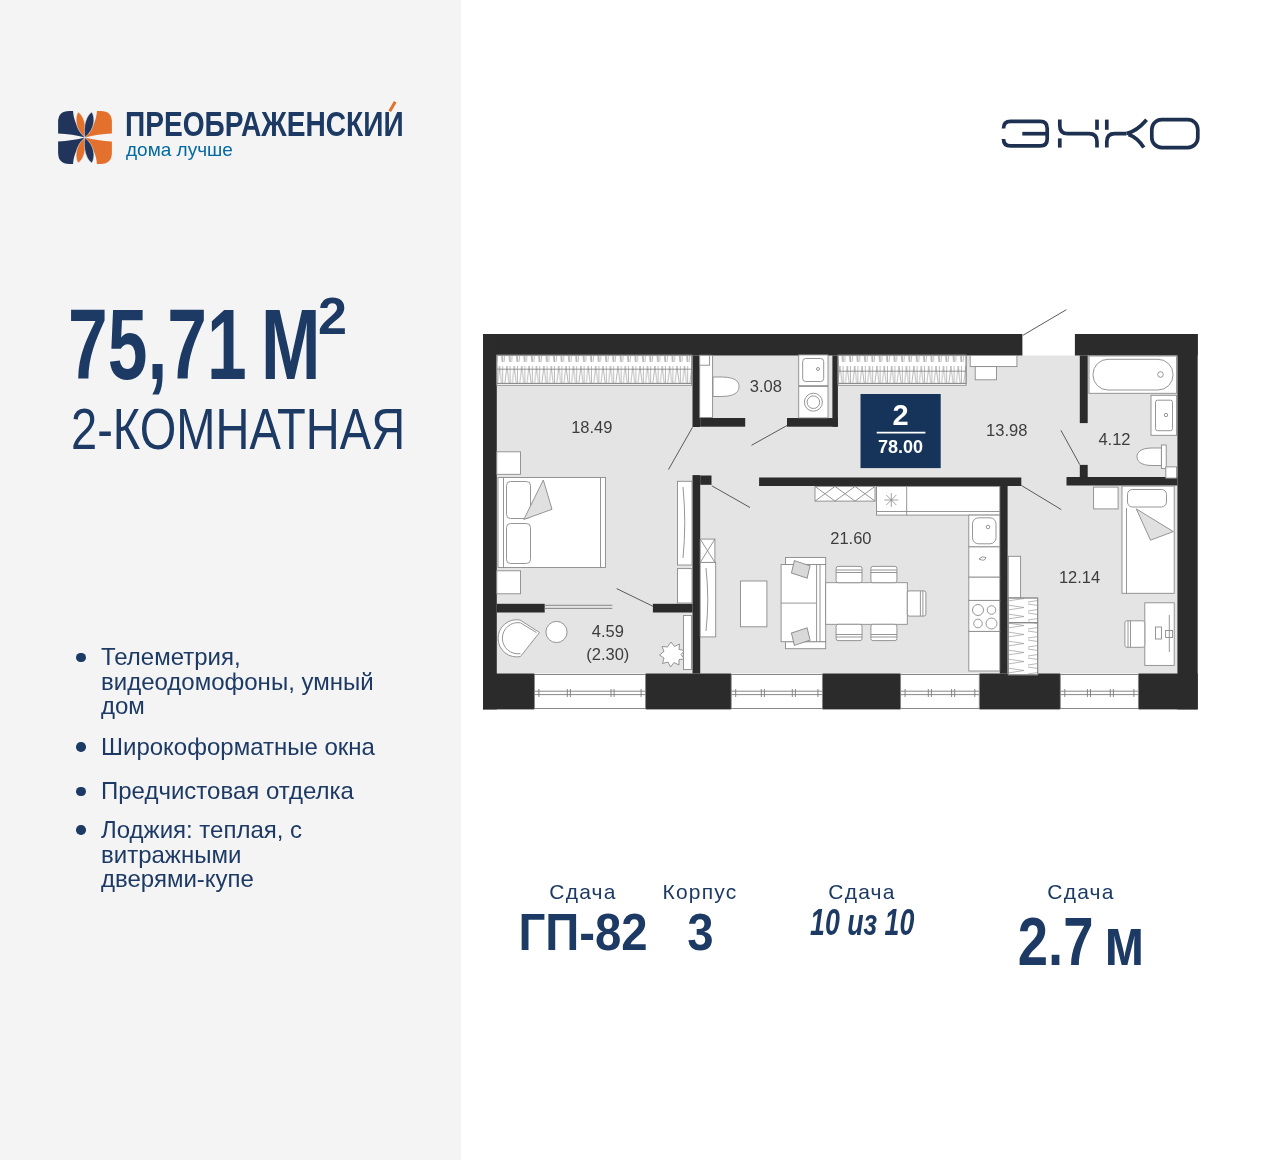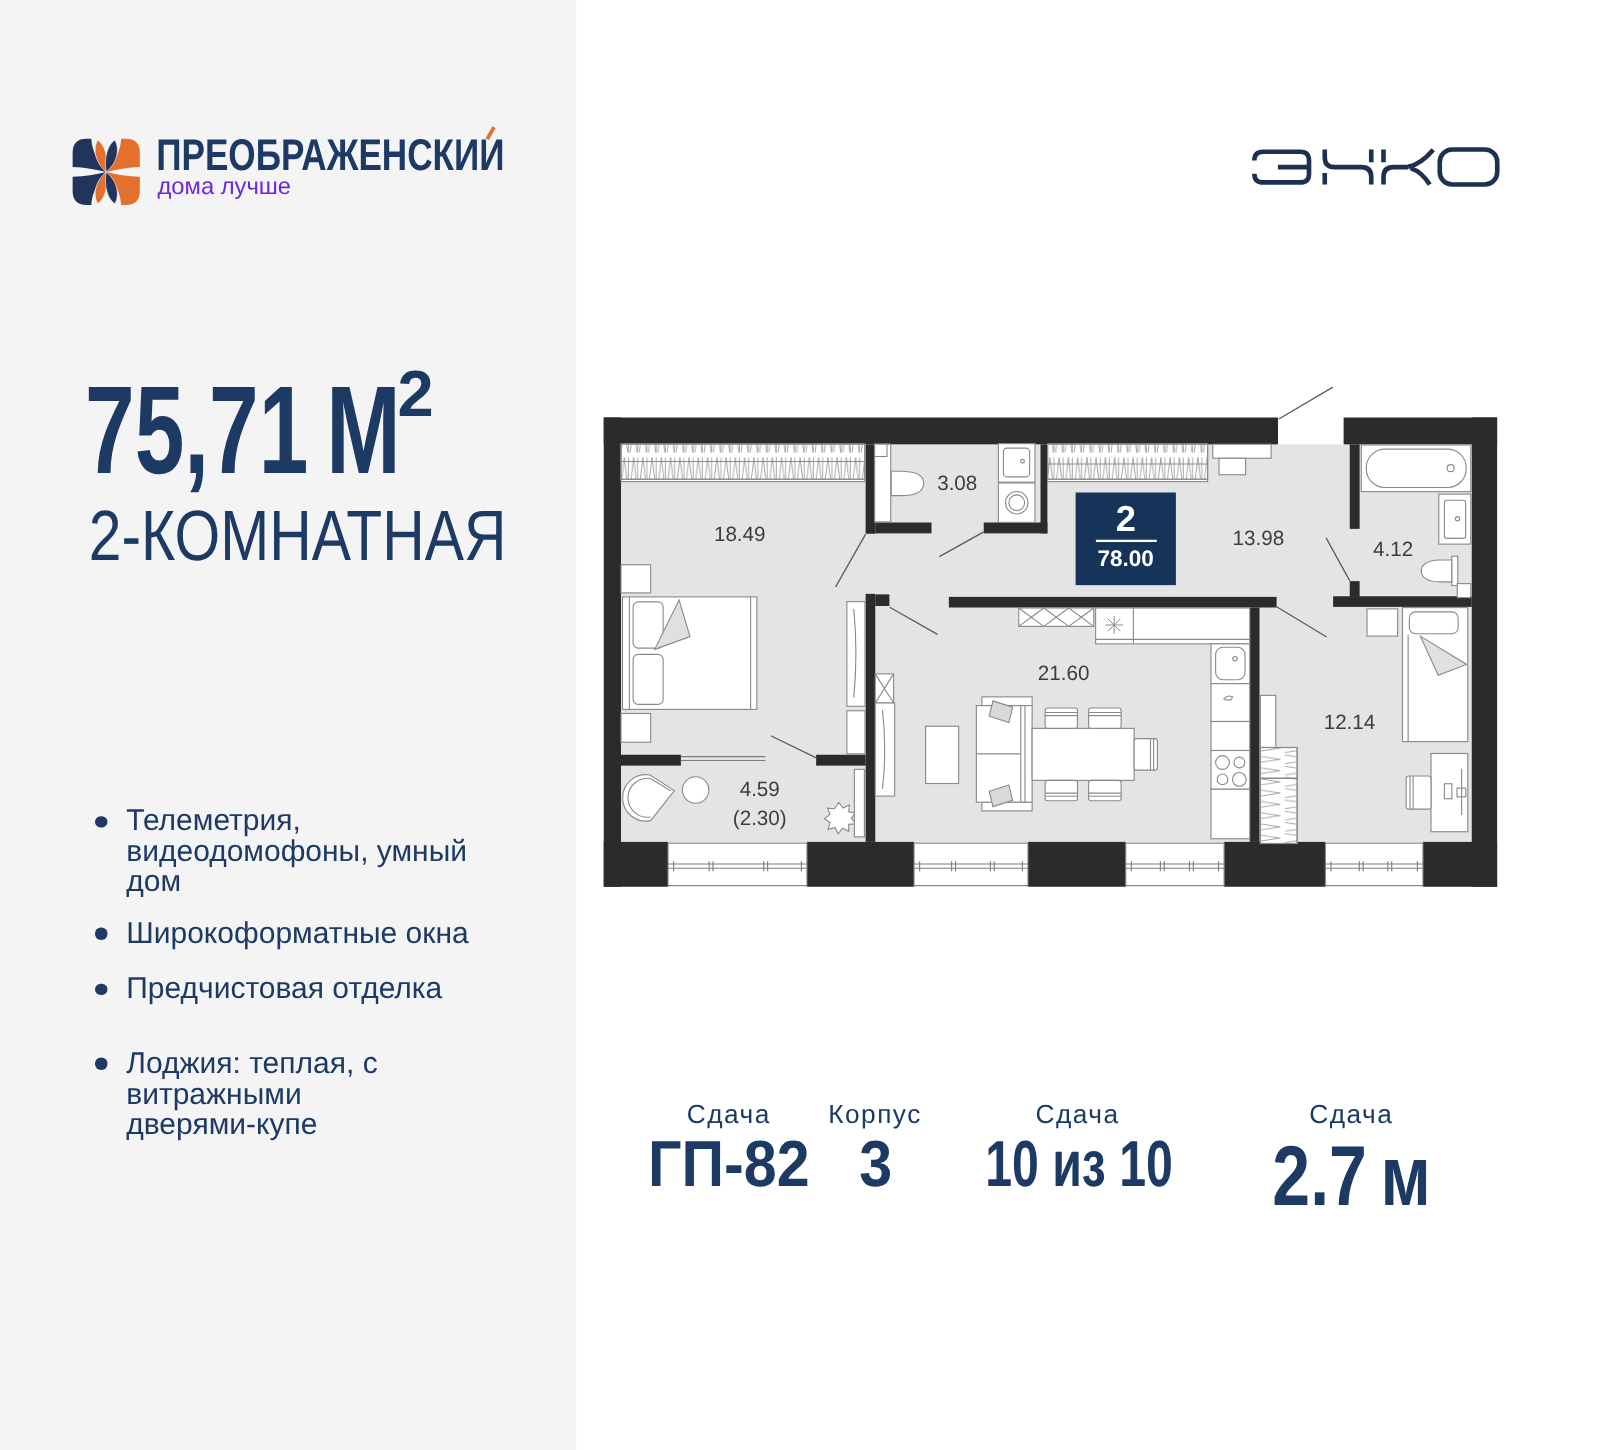--- a/index.html
+++ b/index.html
@@ -31,21 +31,21 @@
     <path d="M27.6 27.2 C17.9 35.4 17.2 46.4 20.8 52.3 C26.2 49.4 29.8 37.9 27.6 27.2 Z" fill="#e4702d" stroke="#f4f4f5" stroke-width="0.5"></path>
 
     <path d="M27.6 27.2 C37.3 35.4 38.0 46.4 34.4 52.3 C29.0 49.4 25.4 37.9 27.6 27.2 Z" fill="#21355c" stroke="#f4f4f5" stroke-width="0.5"></path>
   </g>
 </svg>
 
 <div class="abs navy" style="left:124.6px;top:103.5px;font-size:35.6px;font-weight:700;transform:scaleX(0.79);transform-origin:0 0;white-space:nowrap;">ПРЕОБРАЖЕНСКИИ</div>
 
 <div class="abs" style="left:391px;top:101px;width:3px;height:11px;background:#e4702d;transform:rotate(30deg);"></div>
 
-<div class="abs" style="left:126px;top:138.5px;font-size:19px;color:#6d28d9;white-space:nowrap;">дома лучше</div>
+<div class="abs" style="left:126px;top:138.5px;font-size:19px;color:#0369a1;white-space:nowrap;">дома лучше</div>
 
 <svg class="abs" style="left:995px;top:112px" width="215" height="45" viewBox="995 112 215 45">
   <g fill="none" stroke="#1e3050" stroke-width="3.7">
 
     <path d="M1003.5 128.4 Q1003.5 121.4 1010.5 121.4 H1040.2 Q1047.2 121.4 1047.2 128.4 V138.9 Q1047.2 145.9 1040.2 145.9 H1010.5 Q1003.5 145.9 1003.5 138.9"></path>
     <path d="M1022.3 133.7 H1047.2"></path>
 
     <path d="M1059.8 119.6 V125.7 Q1059.8 133.7 1067.8 133.7 H1089 Q1097 133.7 1097 141.7 V147.6"></path>
     <path d="M1059.8 138.4 V147.6"></path>
     <path d="M1097 119.6 V129.8"></path>
@@ -65,33 +65,33 @@
 
 <div class="abs navy" style="left:71px;top:396px;font-size:57px;font-weight:400;transform:scaleX(0.825);transform-origin:0 0;white-space:nowrap;">2-КОМНАТНАЯ</div>
 
 <div class="abs navy" style="left:76px;top:645px;width:340px;font-size:24px;line-height:24.6px;">
 
 
   <div style="position:relative;padding-left:25px;margin-bottom:16px;"><span style="position:absolute;left:0;top:7.5px;width:9.5px;height:9.5px;border-radius:50%;background:#1c3a64;"></span>Телеметрия,<br>видеодомофоны, умный<br>дом</div>
 
   <div style="position:relative;padding-left:25px;margin-bottom:20px;"><span style="position:absolute;left:0;top:7.5px;width:9.5px;height:9.5px;border-radius:50%;background:#1c3a64;"></span>Широкоформатные окна</div>
 
-  <div style="position:relative;padding-left:25px;margin-bottom:35px;"><span style="position:absolute;left:0;top:7.5px;width:9.5px;height:9.5px;border-radius:50%;background:#1c3a64;"></span>Предчистовая отделка</div>
+  <div style="position:relative;padding-left:25px;margin-bottom:14px;"><span style="position:absolute;left:0;top:7.5px;width:9.5px;height:9.5px;border-radius:50%;background:#1c3a64;"></span>Предчистовая отделка</div>
 
   <div style="position:relative;padding-left:25px;"><span style="position:absolute;left:0;top:7.5px;width:9.5px;height:9.5px;border-radius:50%;background:#1c3a64;"></span>Лоджия: теплая, с<br>витражными<br>дверями-купе</div>
 </div>
 
 <div class="abs navy" style="left:483px;top:880px;width:200px;text-align:center;font-size:21px;letter-spacing:1.2px;">Сдача</div>
 <div class="abs navy" style="left:483px;top:902px;width:200px;text-align:center;font-size:52px;font-weight:700;"><span style="display:inline-block;white-space:nowrap;transform:scaleX(0.91);">ГП-82</span></div>
 
 <div class="abs navy" style="left:600px;top:880px;width:200px;text-align:center;font-size:21px;letter-spacing:1.2px;">Корпус</div>
 <div class="abs navy" style="left:600px;top:902px;width:200px;text-align:center;font-size:52px;font-weight:700;"><span style="display:inline-block;white-space:nowrap;transform:scaleX(0.91);">3</span></div>
 
 <div class="abs navy" style="left:762px;top:880px;width:200px;text-align:center;font-size:21px;letter-spacing:1.2px;">Сдача</div>
-<div class="abs navy" style="left:762px;top:902px;width:200px;text-align:center;font-size:52px;font-weight:700;"><span style="display:inline-block;white-space:nowrap;transform:scaleX(0.742);">10 из 10</span></div>
+<div class="abs navy" style="left:762px;top:902px;width:200px;text-align:center;font-size:36px;font-weight:700;font-style:italic;"><span style="display:inline-block;white-space:nowrap;transform:scaleX(0.742);">10 из 10</span></div>
 
 <div class="abs navy" style="left:981px;top:880px;width:200px;text-align:center;font-size:21px;letter-spacing:1.2px;">Сдача</div>
 <div class="abs navy" style="left:981px;top:902px;width:200px;text-align:center;font-size:68px;font-weight:700;"><span style="display:inline-block;white-space:nowrap;transform:scaleX(0.80);">2.7 м</span></div>
 
 <svg class="abs" style="left:460px;top:290px" width="760" height="440" viewBox="460 290 760 440">
 
   <rect x="496.8" y="355.5" width="680.6" height="318" fill="#e4e4e4"></rect>
   <g id="walls" fill="#2b2b2b">
 
     <rect x="483" y="334" width="539.4" height="21.5"></rect>

